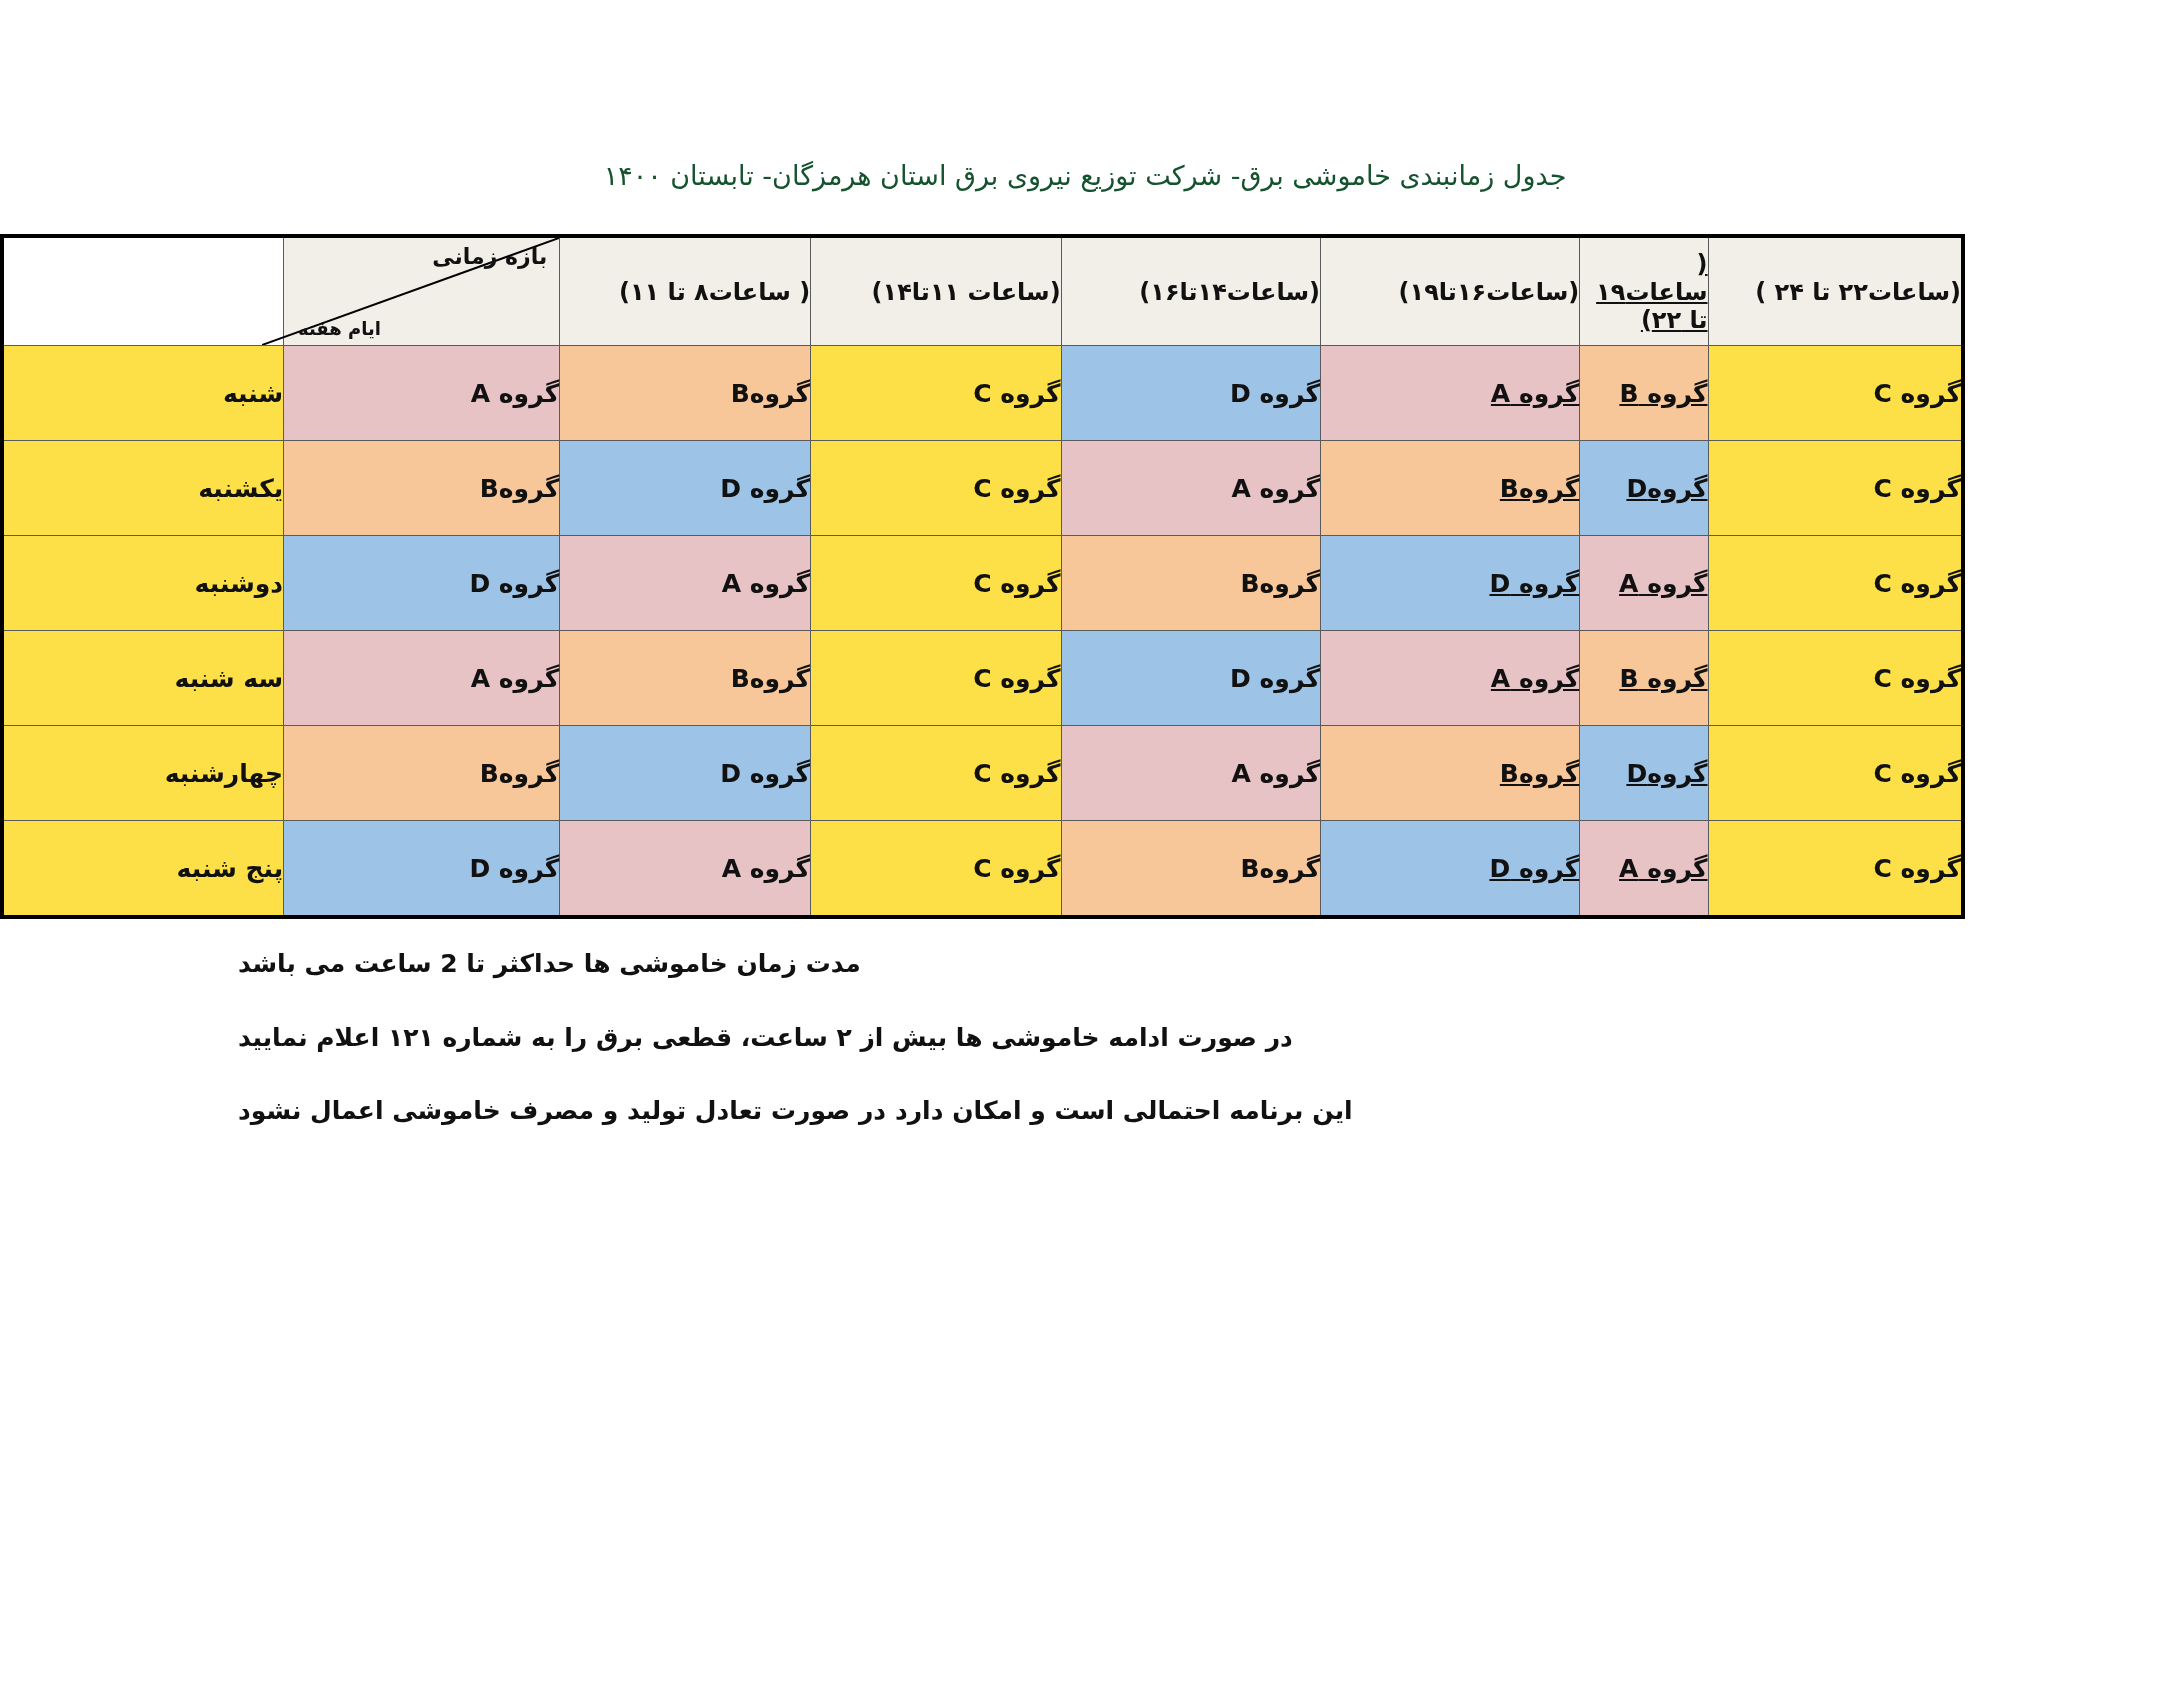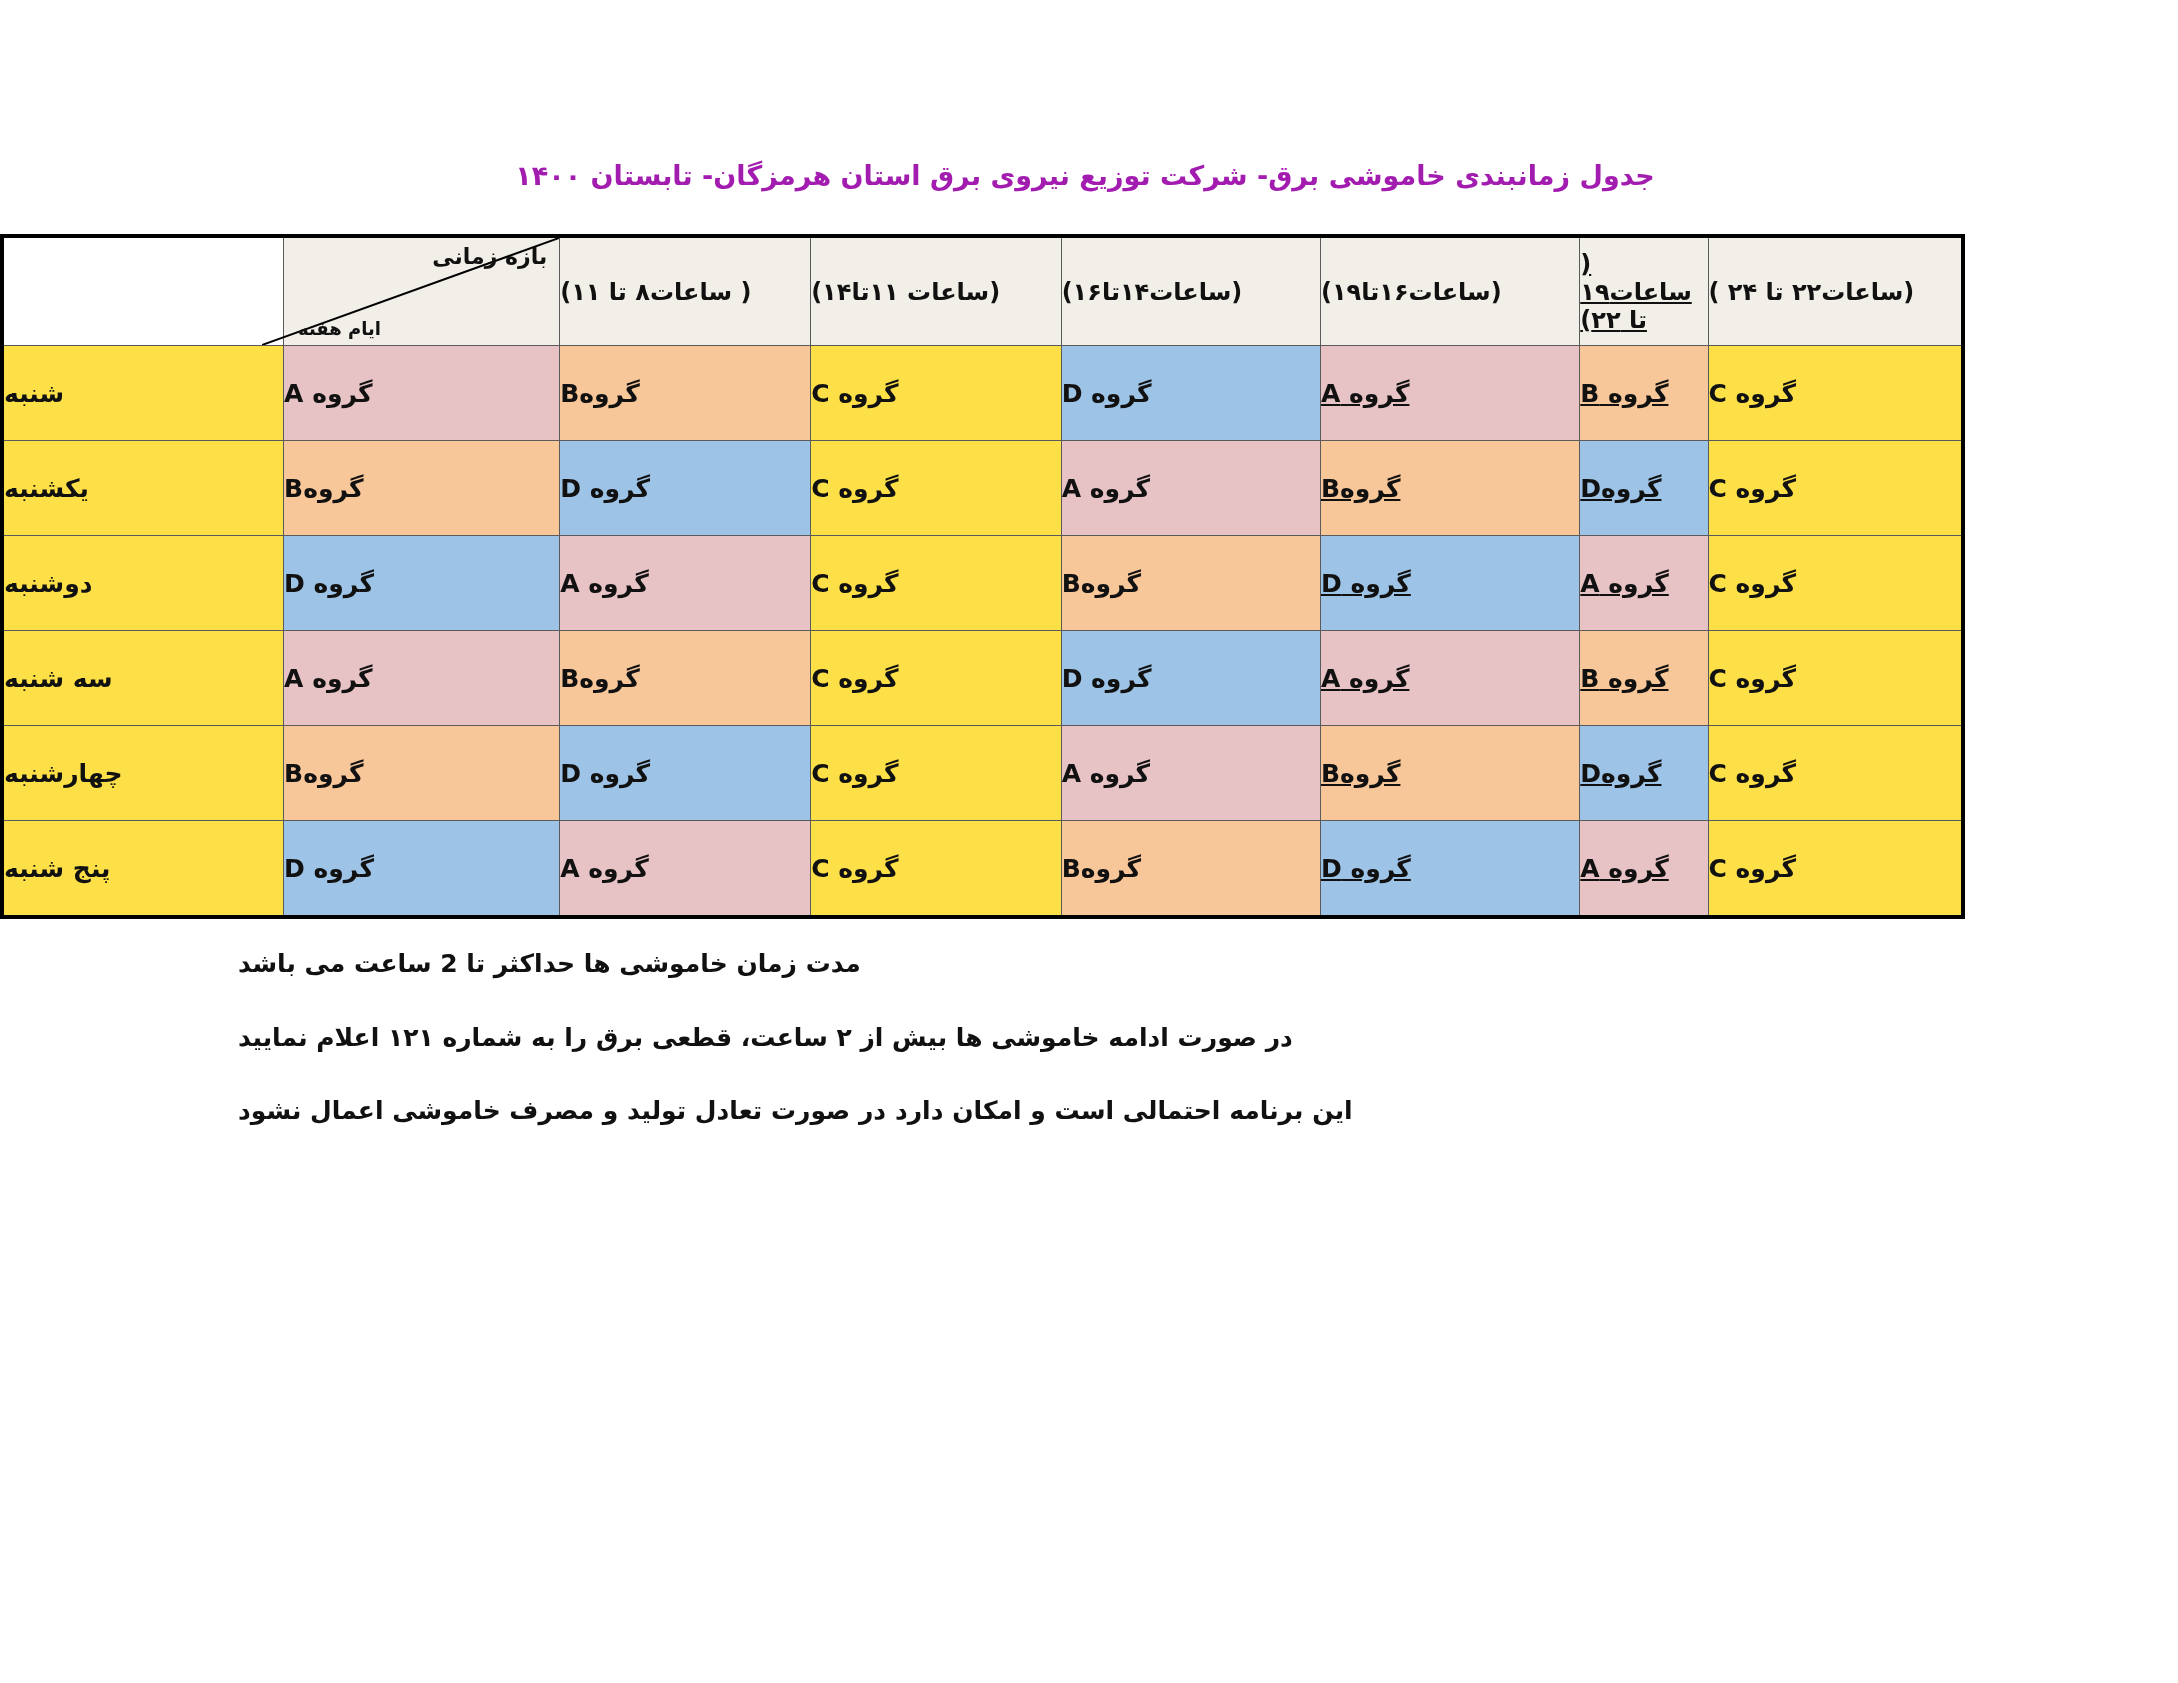--- a/index.html
+++ b/index.html
@@ -34,43 +34,43 @@
   }
 
   
   .doc-title {
     position: absolute;
     top: 160px;
     right: 8px;
     left: 0;
     text-align: center;
     font-size: 27px;
-    font-weight: bold;
+    font-weight: normal;
     letter-spacing: 0;
-    color: #a21caf;
+    color: #14532d;
     z-index: 3;
   }
 
   
   .table-wrap {
     position: absolute;
     top: 234px;
     right: 213px;
     z-index: 2;
   }
 
   table.schedule {
     border-collapse: collapse;
     table-layout: fixed;
     background: transparent;
     border: 4px solid #000;
   }
   table.schedule td, table.schedule th {
     border: 1.5px solid #5a5a5a;
-    text-align: left;
+    text-align: right;
     vertical-align: middle;
     font-size: 25px;
     font-weight: bold;
     padding: 0;
     height: 94px;
   }
   table.schedule thead th {
     height: 107px;
     font-size: 24px;
     background: #f1efe7;

